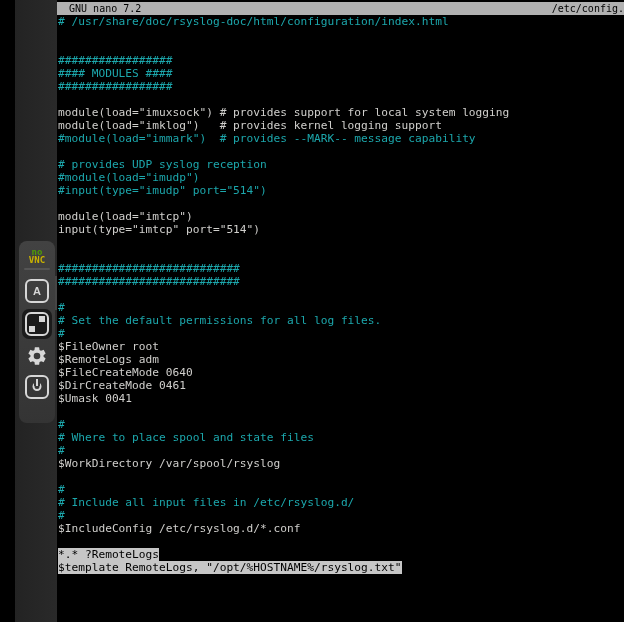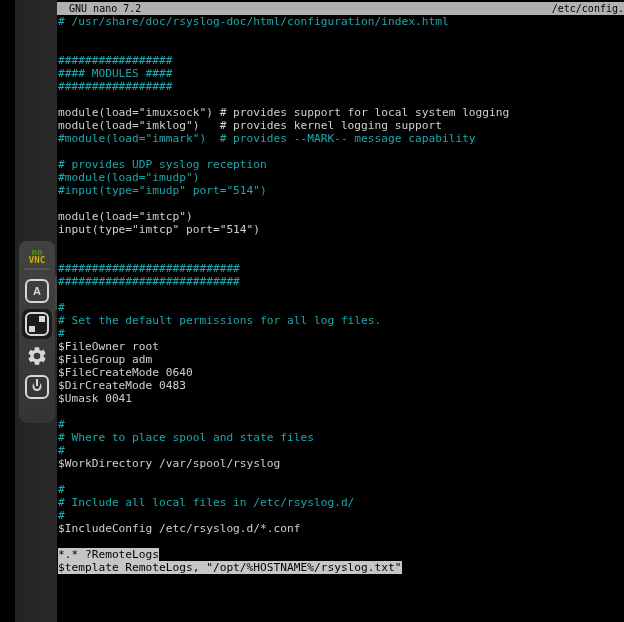--- a/index.html
+++ b/index.html
@@ -119,32 +119,32 @@
         <div class="line"><span class="seg-code">input(type="imtcp" port="514")</span></div>
         <div class="line"></div>
         <div class="line"></div>
         <div class="line"><span class="seg-comment">###########################</span></div>
         <div class="line"><span class="seg-comment">###########################</span></div>
         <div class="line"></div>
         <div class="line"><span class="seg-comment">#</span></div>
         <div class="line"><span class="seg-comment"># Set the default permissions for all log files.</span></div>
         <div class="line"><span class="seg-comment">#</span></div>
         <div class="line"><span class="seg-code">$FileOwner root</span></div>
-        <div class="line"><span class="seg-code">$FileGroup adm</span></div>
+        <div class="line"><span class="seg-code">$RemoteLogs adm</span></div>
         <div class="line"><span class="seg-code">$FileCreateMode 0640</span></div>
-        <div class="line"><span class="seg-code">$DirCreateMode 0483</span></div>
+        <div class="line"><span class="seg-code">$DirCreateMode 0461</span></div>
         <div class="line"><span class="seg-code">$Umask 0041</span></div>
         <div class="line"></div>
         <div class="line"><span class="seg-comment">#</span></div>
         <div class="line"><span class="seg-comment"># Where to place spool and state files</span></div>
         <div class="line"><span class="seg-comment">#</span></div>
         <div class="line"><span class="seg-code">$WorkDirectory /var/spool/rsyslog</span></div>
         <div class="line"></div>
         <div class="line"><span class="seg-comment">#</span></div>
-        <div class="line"><span class="seg-comment"># Include all local files in /etc/rsyslog.d/</span></div>
+        <div class="line"><span class="seg-comment"># Include all input files in /etc/rsyslog.d/</span></div>
         <div class="line"><span class="seg-comment">#</span></div>
         <div class="line"><span class="seg-code">$IncludeConfig /etc/rsyslog.d/*.conf</span></div>
         <div class="line"></div>
         <div class="line"><span class="seg-selected">*.* ?RemoteLogs</span></div>
         <div class="line"><span class="seg-selected">$template RemoteLogs, "/opt/%HOSTNAME%/rsyslog.txt"</span></div>
       </div>
   </div>
 
 </div>
 

